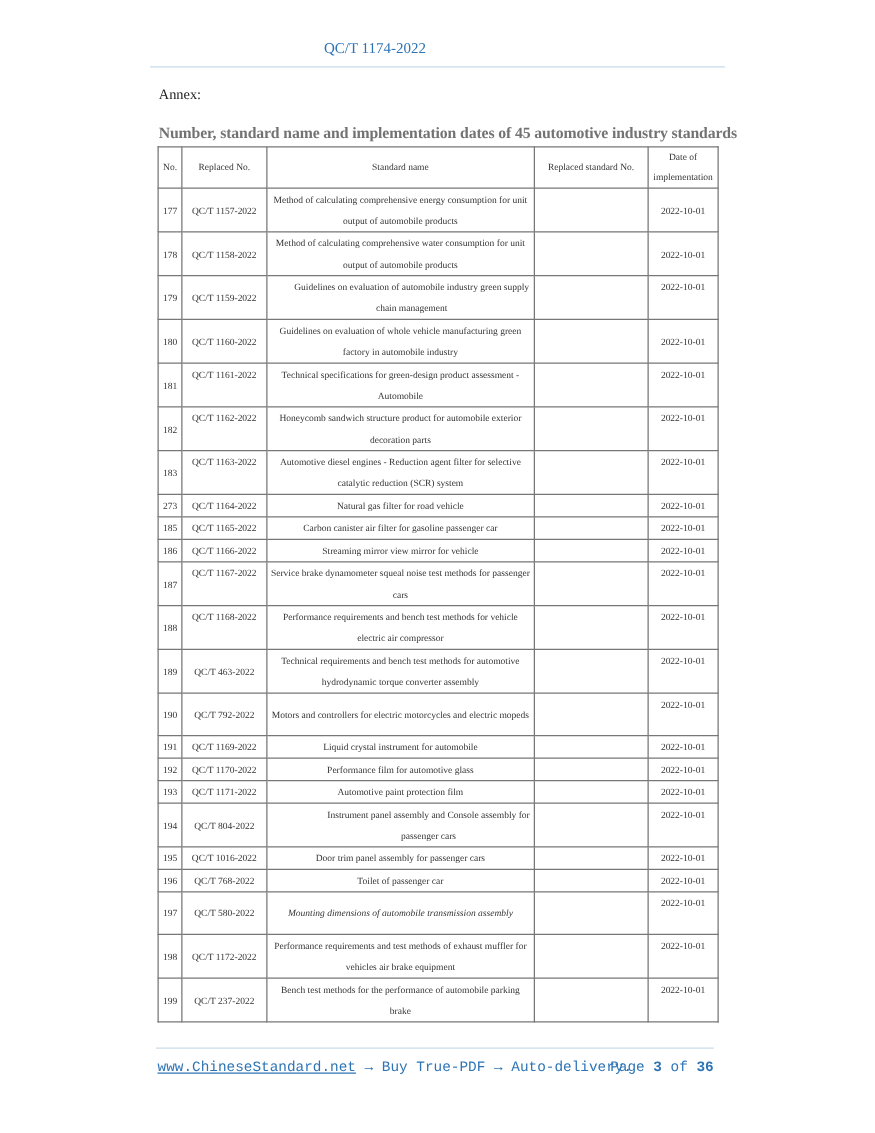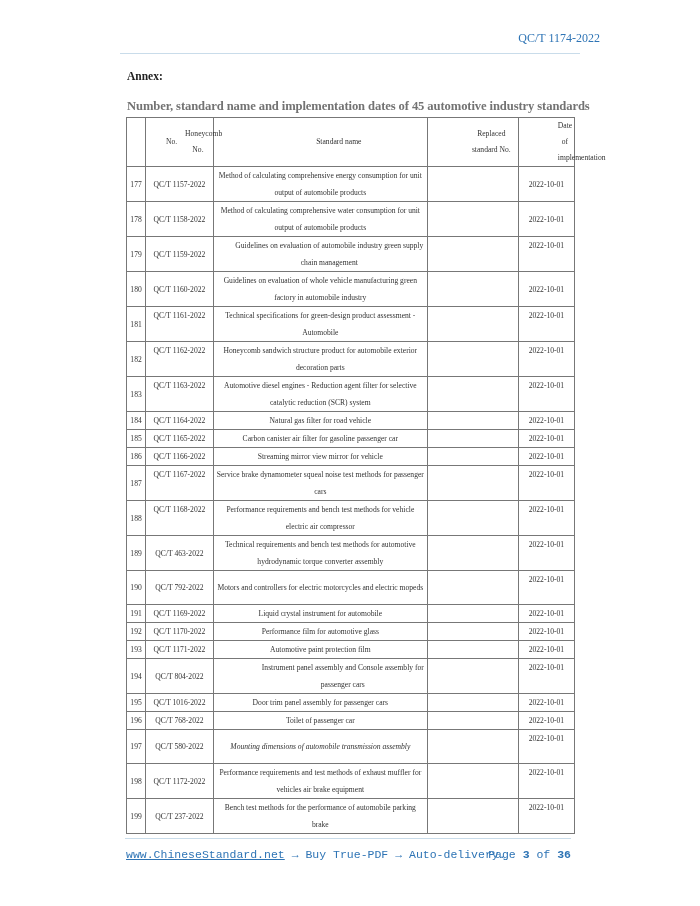--- a/index.html
+++ b/index.html
@@ -1,27 +1,27 @@
 <!DOCTYPE html>
 <html><head>
 <meta charset="utf-8">
 <style>
   html, body { margin: 0; padding: 0; background: #ffffff; }
   body { width: 700px; height: 906px; position: relative; overflow: hidden;
          font-family: "Liberation Serif", "DejaVu Serif", serif; color: #222; }
-  .hdr-title { position: absolute; top: 31px; left: 0; width: 600px; text-align: right;
+  .hdr-title { position: absolute; top: 31px; left: 0; width: 600px; text-align: center;
                font-size: 12px; color: #2e74b5; }
   .hdr-rule { position: absolute; top: 53px; left: 120px; width: 460px; height: 1px; background: #c9dcea; }
-  .annex { position: absolute; top: 70px; left: 127px; font-size: 11.5px; color: #222; font-weight: bold; }
+  .annex { position: absolute; top: 70px; left: 127px; font-size: 11.5px; color: #222; }
   .caption { position: absolute; top: 99px; left: 127px; width: 448px; text-align: center;
              font-size: 12.6px; font-weight: bold; color: #737373; white-space: nowrap; letter-spacing: -0.1px; }
   table.std { position: absolute; top: 117px; left: 126px; width: 449px; border-collapse: collapse;
               table-layout: fixed; font-size: 7.6px; color: #333; }
   table.std td, table.std th { border: 1px solid #777; padding: 0 2px; text-align: center; font-weight: normal; line-height: 17px; }
-  table.std th { line-height: 16px; padding-left: 39px; }
+  table.std th { line-height: 16px; }
   table.std tr.r1 td { height: 16px; vertical-align: middle; }
   table.std tr.r2 td { height: 33px; }
   table.std tr.r2 td.top { vertical-align: top; }
   table.std tr.r2 td.mid { vertical-align: middle; }
   .c-no { width: 18px; }
   .c-std { width: 64px; }
   .c-name { width: 202px; }
   .c-rep { width: 86px; }
   .c-date { width: 53px; }
   .foot-rule { position: absolute; top: 838px; left: 125px; width: 446px; height: 1px; background: #c9dcea; }
@@ -44,21 +44,21 @@
   <colgroup>
     <col class="c-no">
       <col class="c-std">
       <col class="c-name">
       <col class="c-rep">
       <col class="c-date">
   </colgroup>
   <thead>
     <tr class="r2">
       <th>No.</th>
-      <th>Honeycomb No.</th>
+      <th>Replaced No.</th>
       <th>Standard name</th>
       <th>Replaced standard No.</th>
       <th>Date of implementation</th>
     </tr>
   </thead>
   <tbody id="tbody">
       <tr class="r2">
         <td class="mid">177</td>
         <td class="mid">QC/T 1157-2022</td>
         <td class="mid" style="line-height: 17px;">Method of calculating comprehensive energy consumption for unit output of automobile products</td>
@@ -101,21 +101,21 @@
         <td class="top">2022-10-01</td>
       </tr>
       <tr class="r2">
         <td class="mid">183</td>
         <td class="top">QC/T 1163-2022</td>
         <td class="mid" style="line-height: 17px;">Automotive diesel engines - Reduction agent filter for selective catalytic reduction (SCR) system</td>
         <td class="top"></td>
         <td class="top">2022-10-01</td>
       </tr>
       <tr class="r1">
-        <td>184</td>
+        <td>273</td>
         <td>QC/T 1164-2022</td>
         <td>Natural gas filter for road vehicle</td>
         <td></td>
         <td>2022-10-01</td>
       </tr>
       <tr class="r1">
         <td>185</td>
         <td>QC/T 1165-2022</td>
         <td>Carbon canister air filter for gasoline passenger car</td>
         <td></td>

